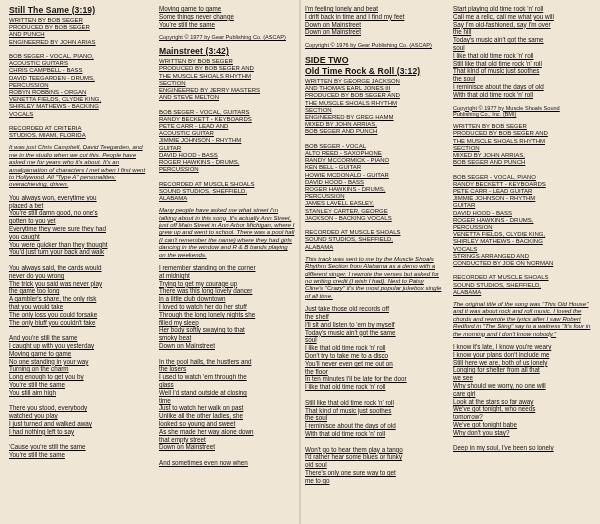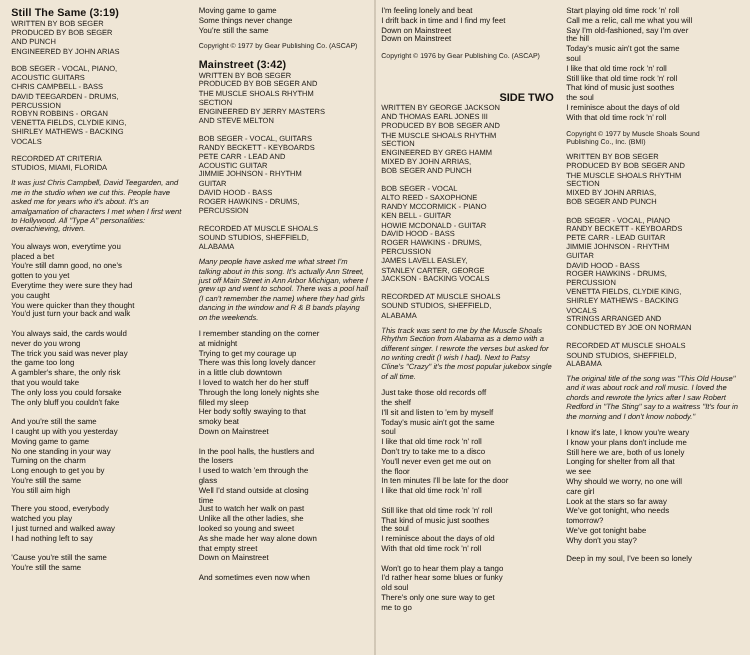--- a/index.html
+++ b/index.html
@@ -19,20 +19,21 @@
   .seam {
     position:absolute; top:0; bottom:0; left:299px; width:2px;
     background:linear-gradient(to right, rgba(180,168,148,0.0), rgba(150,138,118,0.55), rgba(180,168,148,0.0));
   }
   .cols {
     position:relative;
     display:flex;
     width:600px; height:524px;
     box-sizing:border-box;
     padding:5px 4px 4px 4px;
+    text-decoration:underline;
   }
   .col {
     box-sizing:border-box;
     padding:0 5px;
     overflow:hidden;
   }
   .col1 { width:152px; }
   .col2 { width:148px; }
   .col3 { width:150px; }
   .col4 { width:150px; }
@@ -43,22 +44,21 @@
     line-height:10px;
     color:#16130f;
     margin:0 0 2px 0;
     letter-spacing:0.1px;
   }
   .side-label {
     font-weight:bold;
     font-size:8.8px;
     line-height:10px;
     color:#16130f;
-    margin:24px 0 1px 0;
-    text-align:right;
+    margin:6px 0 1px 0;
   }
   .credits {
     font-size:6.0px;
     line-height:7.2px;
     color:#1b1814;
     margin:0 0 4px 0;
     white-space:pre-line;
   }
   .credits.caps { text-transform:uppercase; }
   .copyright {
@@ -202,20 +202,21 @@
 And sometimes even now  when</div>
     </div>
 
     <div class="col col3">
       <div class="lyrics">I'm feeling lonely and beat
 I drift back in time and I find my feet
 Down on Mainstreet
 Down on Mainstreet</div>
       <div class="copyright">Copyright © 1976 by Gear Publishing Co. (ASCAP)</div>
       <div class="side-label">SIDE TWO</div>
+      <div class="song-title">Old Time Rock &amp; Roll (3:12)</div>
       <div class="credits caps">WRITTEN BY GEORGE JACKSON
 AND THOMAS EARL JONES III
 PRODUCED BY BOB SEGER AND
 THE MUSCLE SHOALS RHYTHM
 SECTION
 ENGINEERED BY GREG HAMM
 MIXED BY JOHN ARRIAS,
 BOB SEGER AND PUNCH
 
 BOB SEGER - VOCAL

